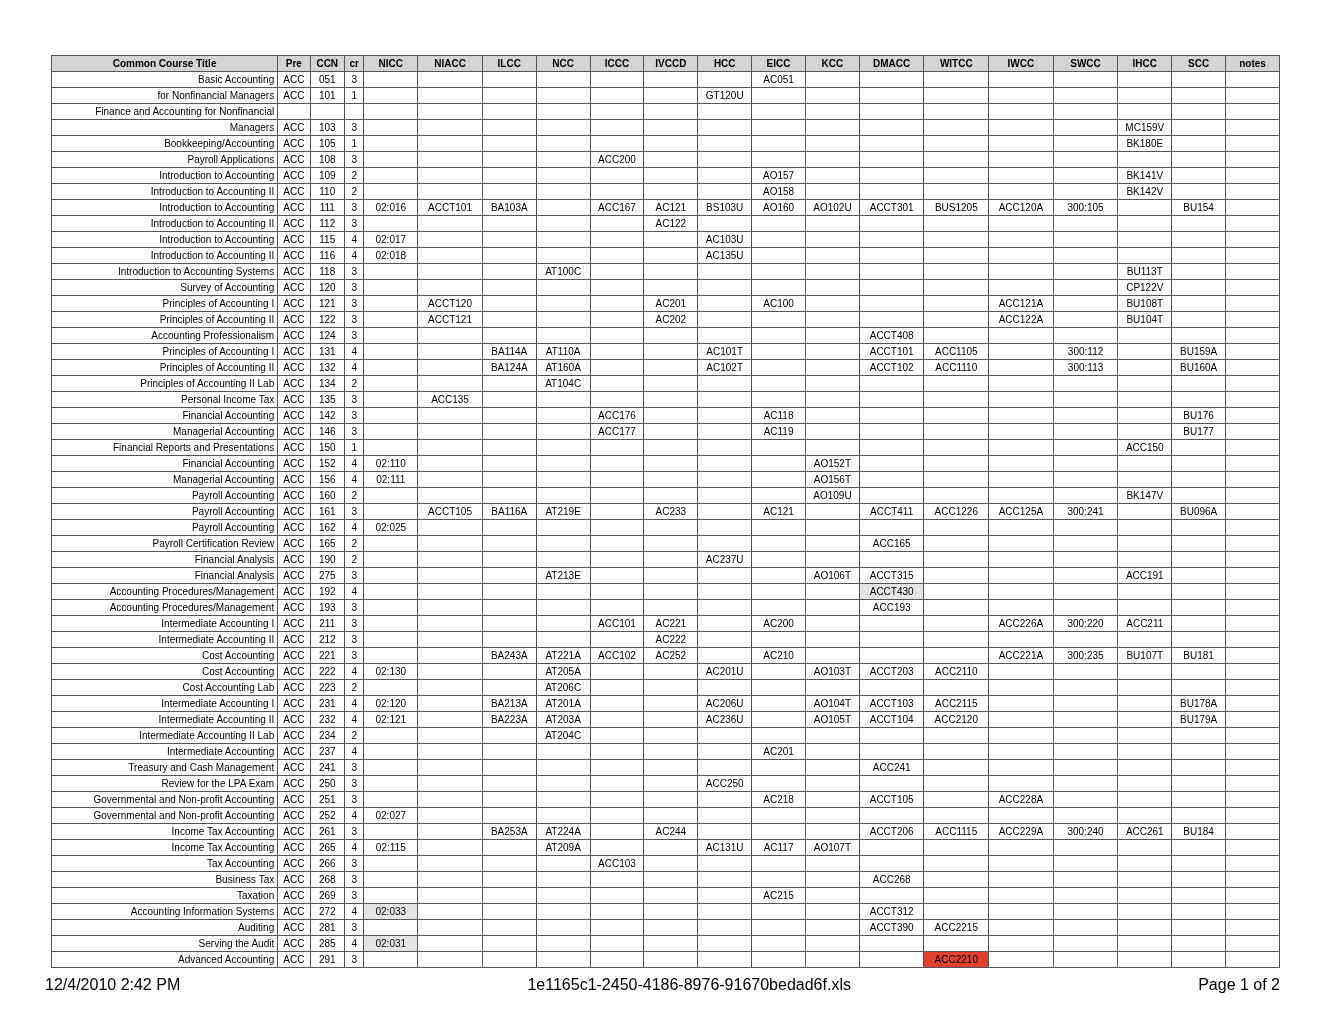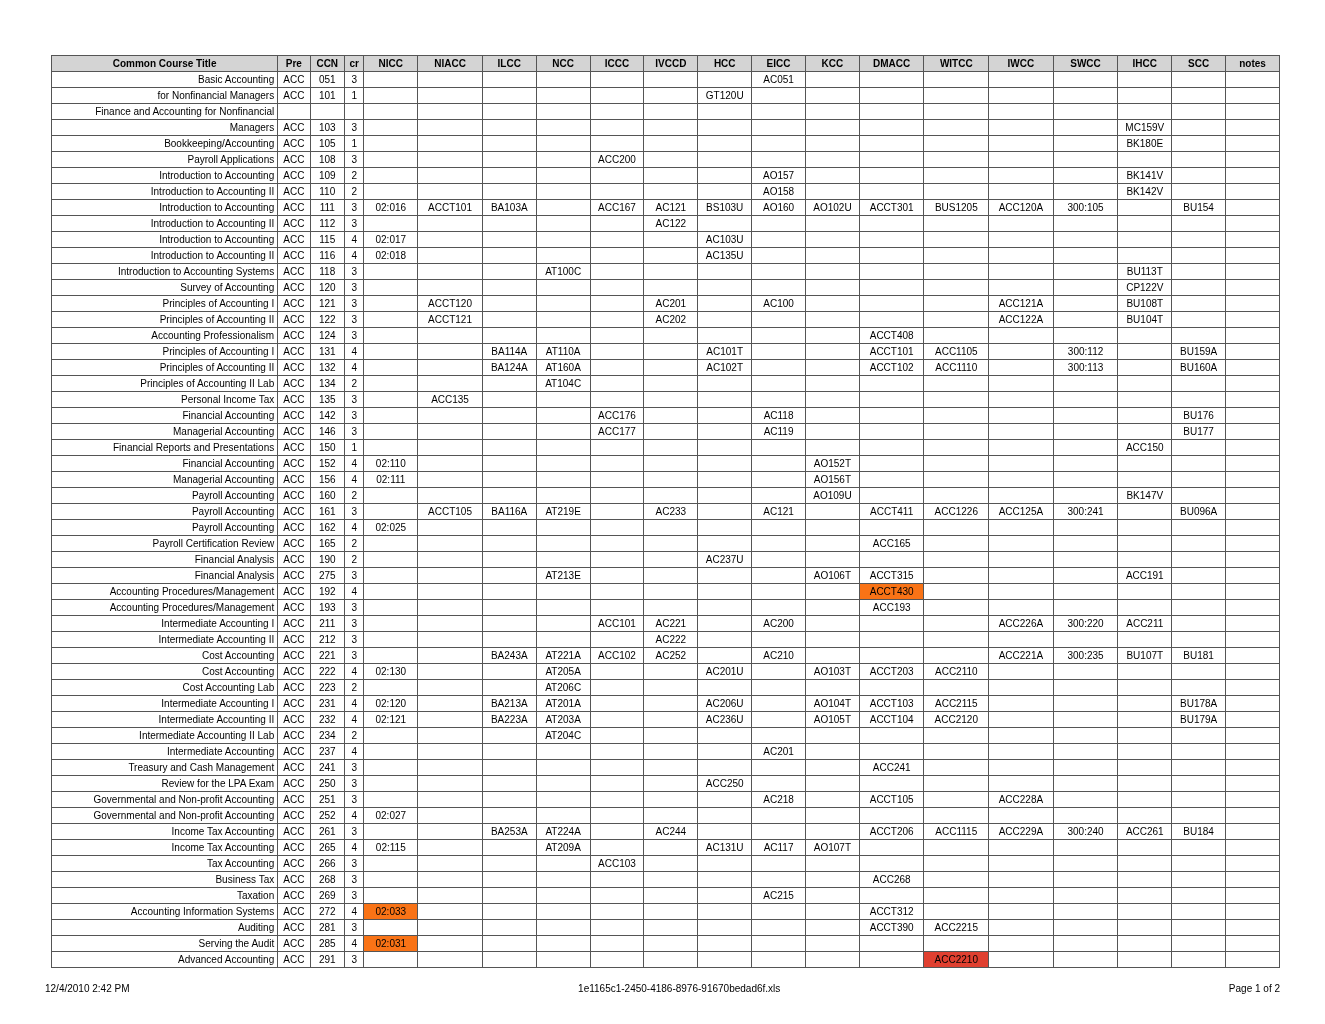--- a/index.html
+++ b/index.html
@@ -9,23 +9,23 @@
   th{background:#d4d4d4;font-weight:bold;text-align:center}
   td{text-align:center}
   td.title{text-align:right}
   col.title{width:210px}
   col.pre{width:30px}
   col.ccn{width:32px}
   col.cr{width:18px}
   col.c{width:50px}
   col.cm{width:60px}
   col.notes{width:50px}
-  .hl{background:#f97316}
+  .hl{background:#e5e5e5}
   .red{background:#e04030;color:#000}
-  .footer{position:absolute;bottom:30px;left:45px;right:45px;font-size:10px;display:flex;justify-content:space-between}
+  .footer{position:absolute;bottom:30px;left:45px;right:45px;font-size:16px;display:flex;justify-content:space-between}
 </style>
 </head>
 <body>
 <div class="page">
 
 <table>
 <colgroup>
 <col class="title">
         <col class="pre">
         <col class="ccn">

